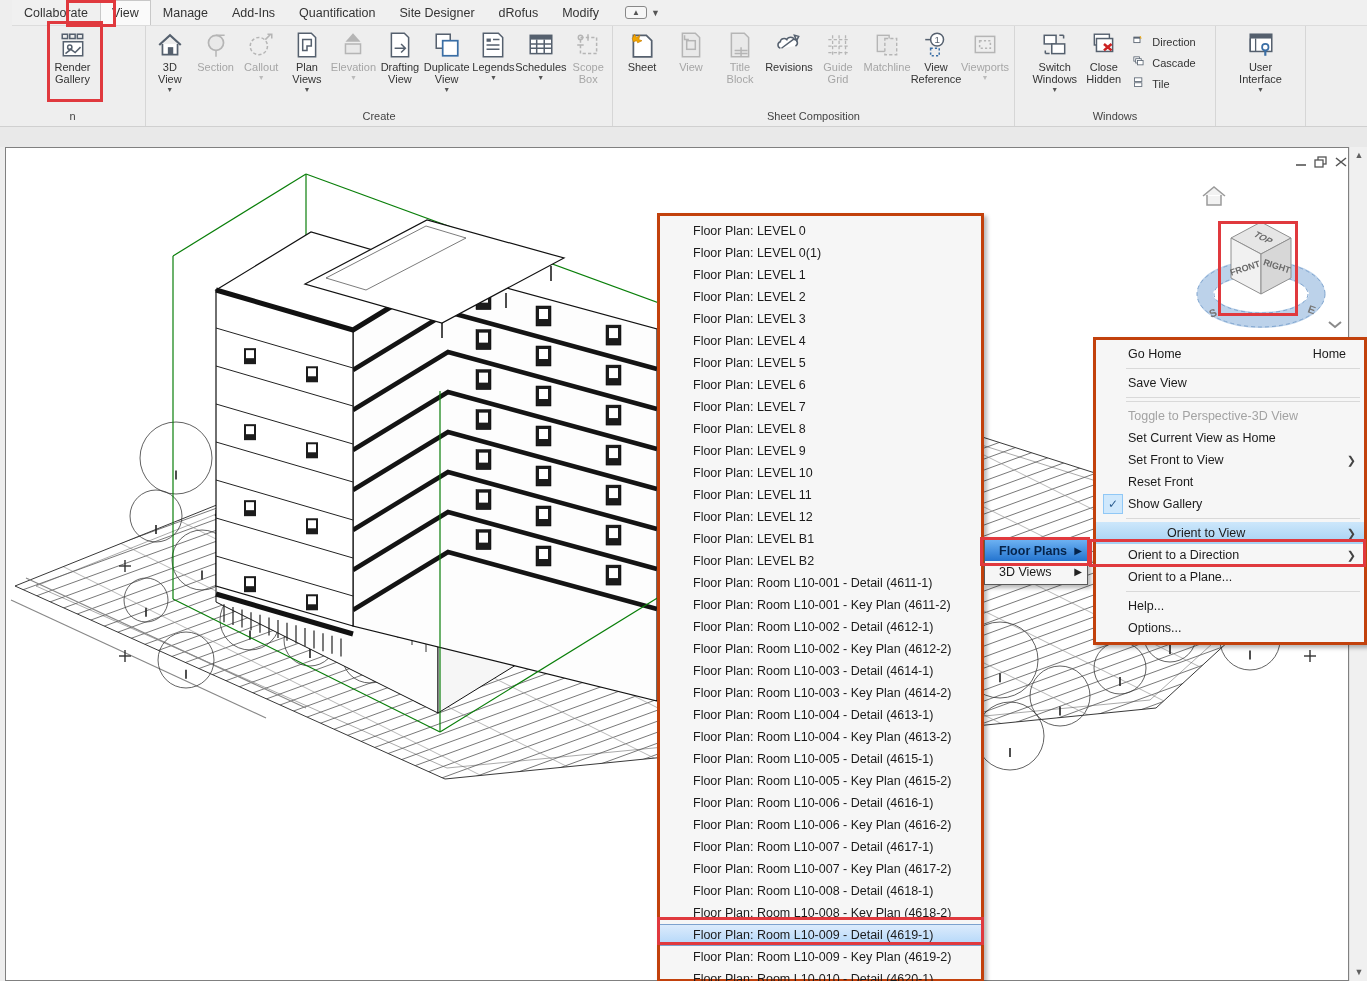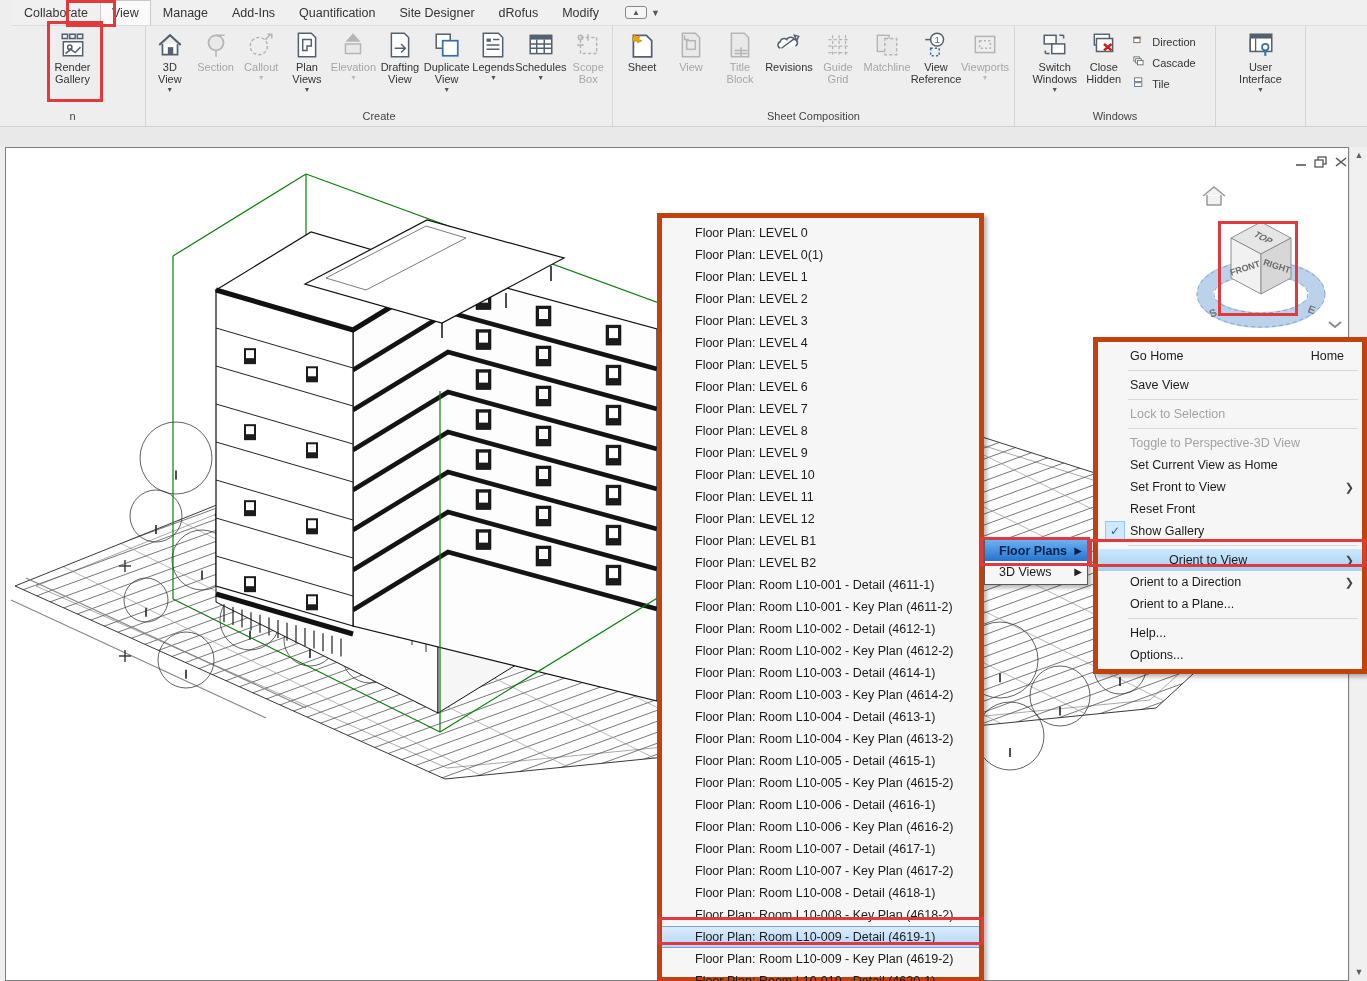--- a/index.html
+++ b/index.html
@@ -33,21 +33,21 @@
     border:1px solid #808080;overflow:hidden;}
   #drawing{position:absolute;left:0;top:0;}
   #viewcube{position:absolute;left:1185px;top:28px;}
   .winctrl{position:absolute;left:1288px;top:6px;display:flex;gap:6px;color:#555;}
   .winctrl .wc{width:14px;height:12px;}
   .vscroll{position:absolute;right:0;top:147px;width:18px;height:834px;background:#f0f0f0;border-left:1px solid #e0e0e0;}
   .vscroll .arr{position:absolute;left:0;width:18px;height:17px;color:#606060;font-size:9px;text-align:center;line-height:17px;}
   .vscroll .arr.up{top:0;}
   .vscroll .arr.down{bottom:0;}
   
-  .menu{position:absolute;background:#f6f6f6;border:5px solid #c2410c;
+  .menu{position:absolute;background:#f6f6f6;border:3px solid #c2410c;
     box-shadow:3px 3px 4px rgba(0,0,0,0.28);font-size:12.5px;color:#1b1b1b;}
   .listmenu{left:657px;top:213px;width:327px;height:769px;padding-top:4px;}
   .listmenu .li{height:22px;line-height:22px;padding-left:33px;white-space:nowrap;}
   .listmenu .li.hl{background:linear-gradient(#dcebfc,#b3d7f9);border-top:1px solid #7da2ce;border-bottom:1px solid #7da2ce;line-height:20px;}
   .ctxmenu{left:1093px;top:337px;width:274px;padding:3px 0;}
   .ctxmenu .ci{height:22px;display:flex;align-items:center;padding-left:6px;position:relative;}
   .ctxmenu .ci .gutter{width:22px;height:20px;display:flex;align-items:center;justify-content:center;flex:none;}
   .ctxmenu .ci .gutter .chk{width:20px;height:20px;background:#cfe8fc;border:1px solid #90c8f6;color:#2c5d8f;
     font-size:12px;display:flex;align-items:center;justify-content:center;}
   .ctxmenu .ci .clabel{flex:1;padding-left:4px;white-space:nowrap;}
@@ -705,24 +705,20 @@
         <div class="gutter"></div>
         <div class="clabel">Go Home</div>
         <div class="cshort">Home</div>
       </div>
       <div class="csep"></div>
       <div class="ci">
         <div class="gutter"></div>
         <div class="clabel">Save View</div>
       </div>
       <div class="csep"></div>
-      <div class="ci disabled">
-        <div class="gutter"></div>
-        <div class="clabel">Lock to Selection</div>
-      </div>
       <div class="csep"></div>
       <div class="ci disabled">
         <div class="gutter"></div>
         <div class="clabel">Toggle to Perspective-3D View</div>
       </div>
       <div class="ci">
         <div class="gutter"></div>
         <div class="clabel">Set Current View as Home</div>
       </div>
       <div class="ci">

